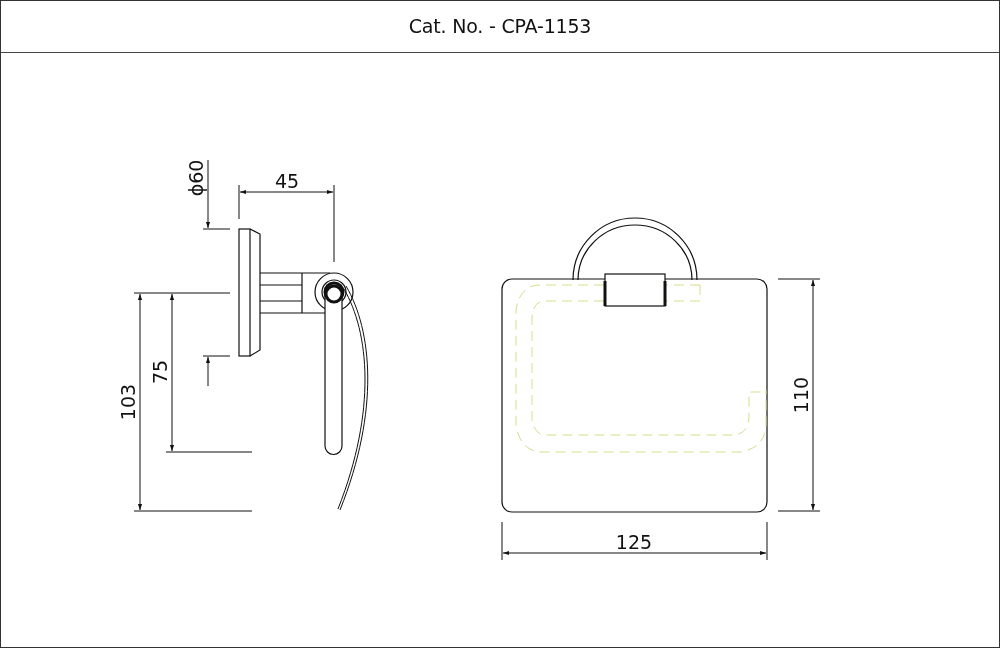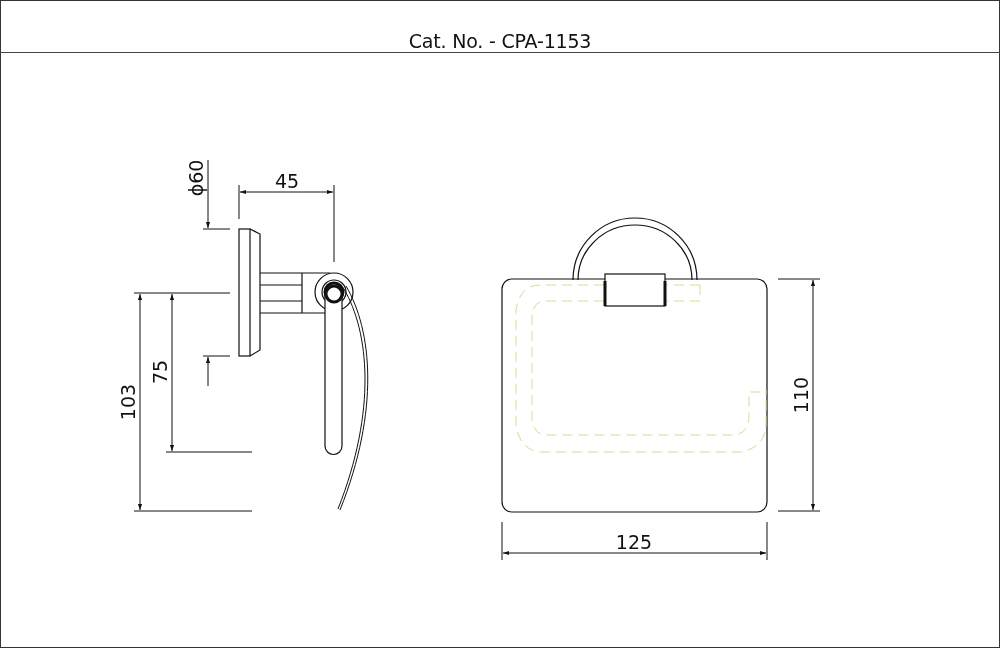--- a/index.html
+++ b/index.html
@@ -1,18 +1,18 @@
 <!DOCTYPE html>
 <html><head>
 <meta charset="utf-8">
 <style>
   html, body { margin: 0; padding: 0; background: #ffffff; }
   body { width: 1000px; height: 648px; position: relative; overflow: hidden; font-family: "DejaVu Sans", sans-serif; }
   .frame { position: absolute; left: 0; top: 0; width: 998px; height: 646px; border: 1px solid #333; }
-  .title-bar { position: absolute; left: 0; top: 0; width: 1000px; height: 52px; border-bottom: 1.5px solid #444; display: flex; align-items: flex-end; justify-content: center; }
+  .title-bar { position: absolute; left: 0; top: 0; width: 1000px; height: 52px; border-bottom: 1.5px solid #444; display: flex; align-items: center; justify-content: center; }
   .title-text { font-family: "DejaVu Sans", sans-serif; font-size: 19px; color: #111; letter-spacing: -0.2px; }
   svg.drawing { position: absolute; left: 0; top: 0; }
   .dim-text { font-family: "DejaVu Sans", sans-serif; font-size: 19px; fill: #111; }
 </style>
 </head>
 <body>
 
 <div class="frame"></div>
 <div class="title-bar">
   <span class="title-text">Cat. No. - CPA-1153</span>

